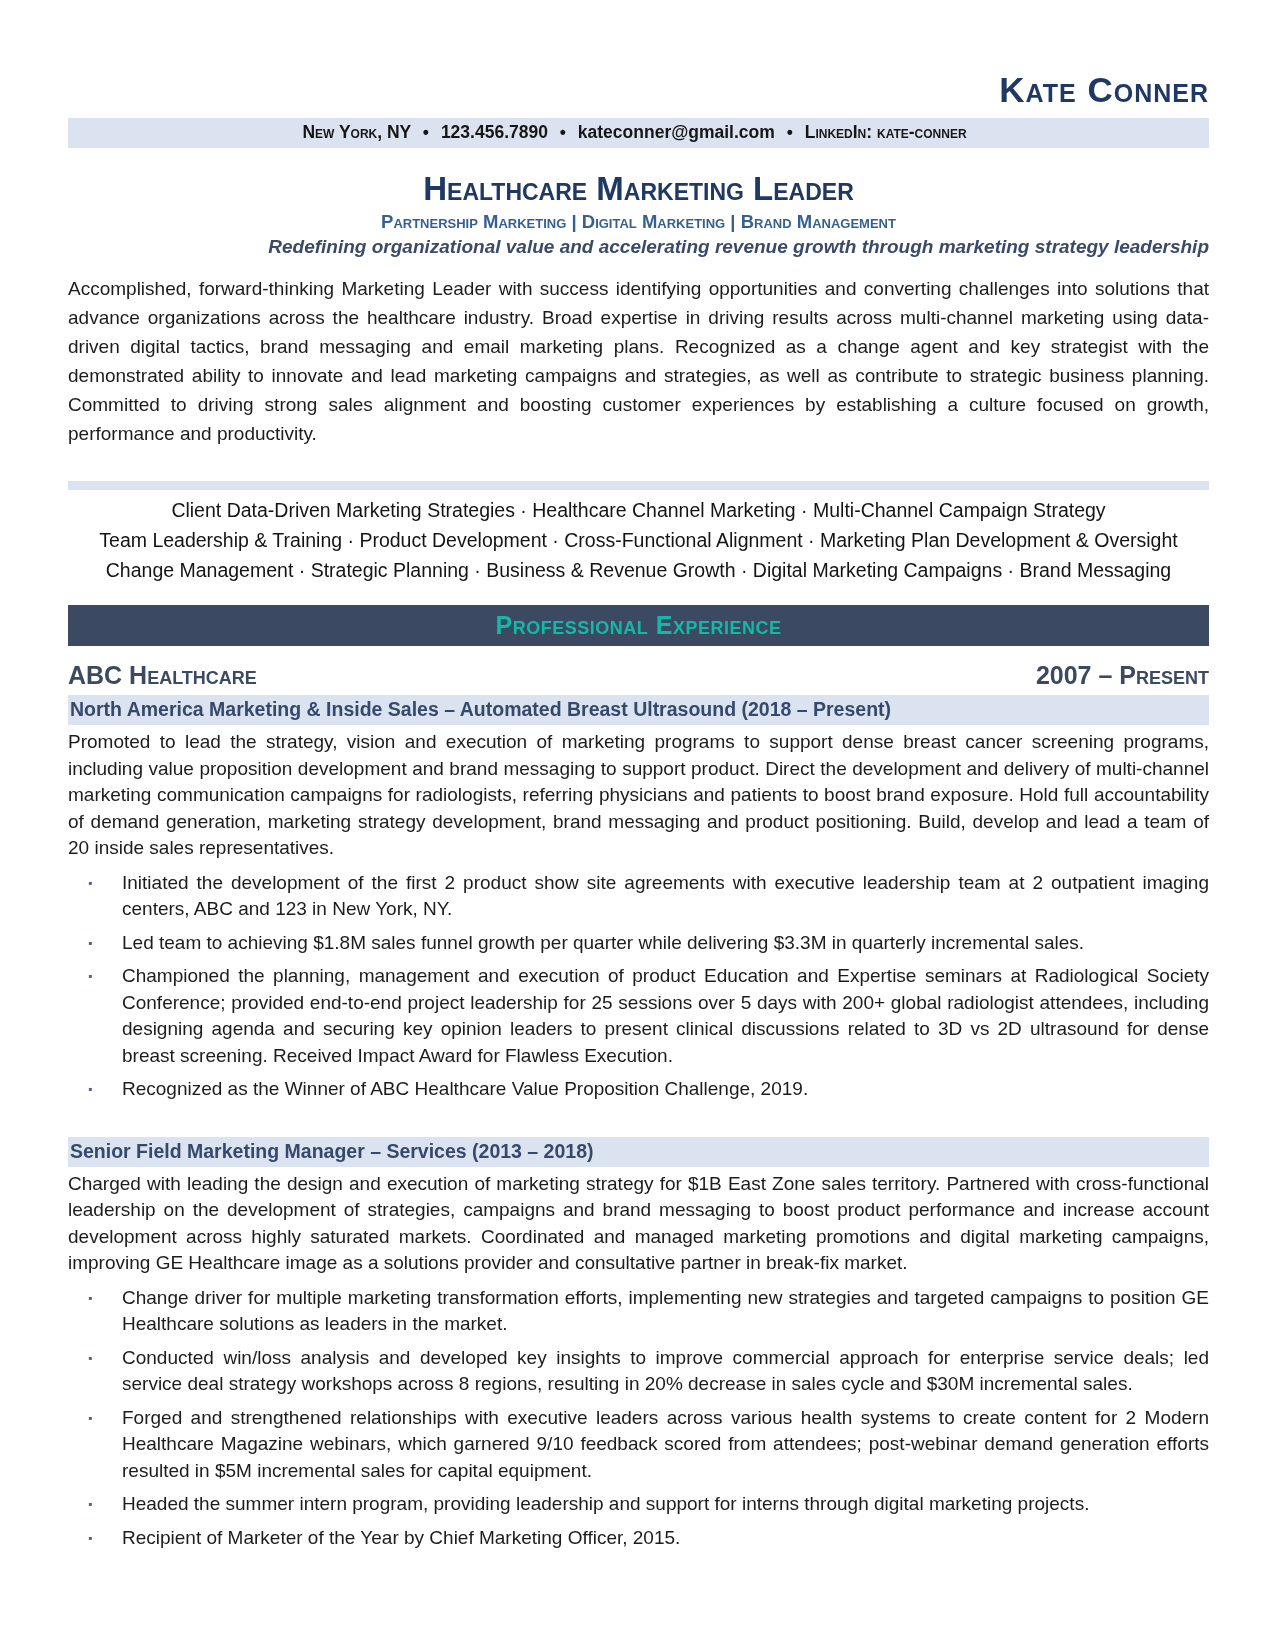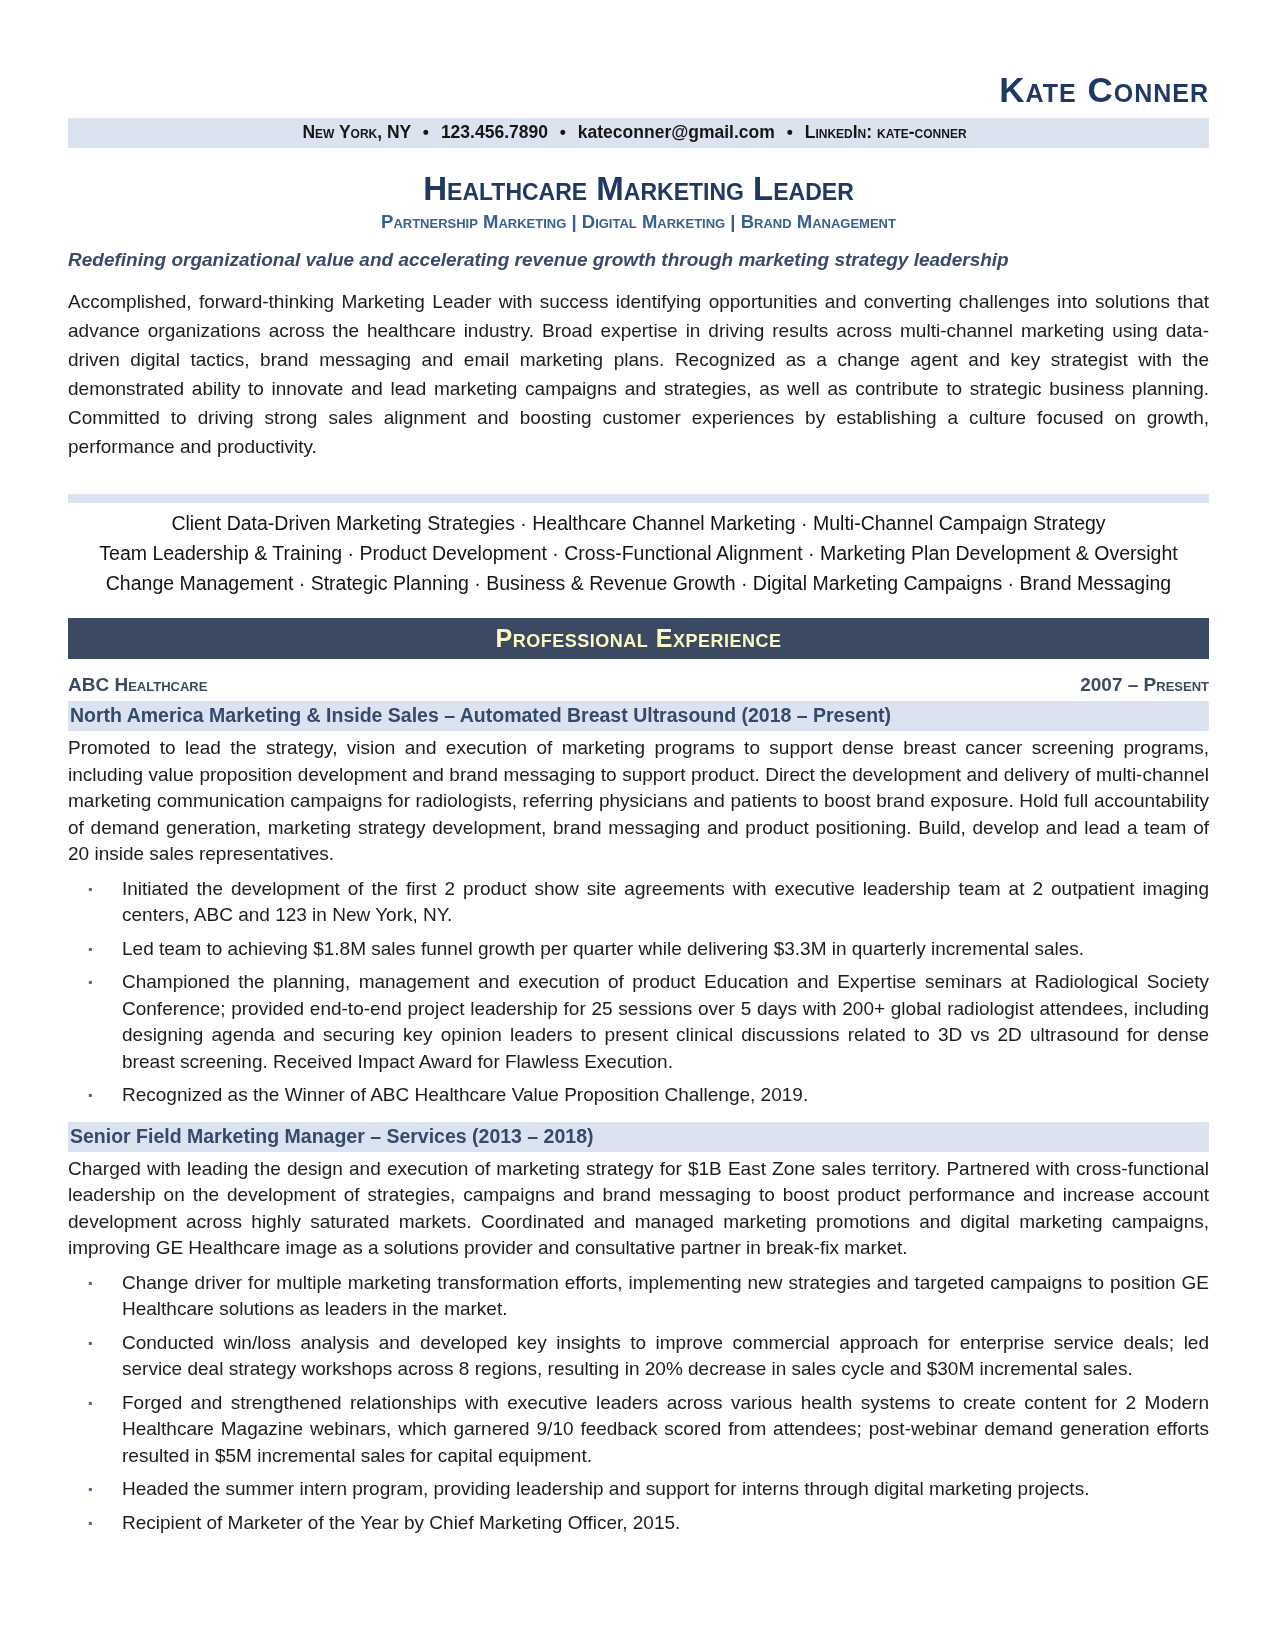--- a/index.html
+++ b/index.html
@@ -28,51 +28,51 @@
 
   .headline {
     margin-top: 22px; text-align: center; font-size: 33px; font-weight: 700;
     color: #1F3864; font-variant: small-caps; line-height: 1.15;
   }
   .specialties {
     margin-top: 3px; text-align: center; font-size: 18.5px; font-weight: 700;
     color: #376092; font-variant: small-caps;
   }
   .tagline {
-    margin-top: 16px; text-align: left; font-size: 19px; font-weight: 700;
+    margin-top: 3px; text-align: right; font-size: 19px; font-weight: 700;
     font-style: italic; color: #3A4A67;
   }
 
   .summary { margin-top: 16px; font-size: 19px; line-height: 29px; text-align: justify; }
 
   .divider { margin-top: 33px; height: 9px; background: #DCE3F0; }
 
   .aoe-heading {
     margin-top: 8px; text-align: center; font-size: 23px; font-weight: 700;
     color: #3C4A60; font-variant: small-caps;
   }
   .aoe-line { text-align: center; font-size: 19.5px; line-height: 30px; color: #141414; }
   .aoe-lines { margin-top: 5px; }
 
   .banner {
-    margin-top: 20px; height: 41px; background: #3B4A62; color: #fef9c3;
+    margin-top: 20px; height: 41px; background: #3B4A62; color: #14b8a6;
     text-align: center; font-size: 25px; font-weight: 700;
     font-variant: small-caps; line-height: 40px; letter-spacing: 0.5px;
   }
 
   .company-row {
     margin-top: 15px; display: flex; justify-content: space-between; align-items: baseline;
-    font-weight: 700; color: #3C4A60; font-size: 19px; font-variant: small-caps;
+    font-weight: 700; color: #3C4A60; font-size: 25px; font-variant: small-caps;
   }
 
   .role-title {
     margin-top: 5px; background: #DCE3F0; color: #35496B; font-weight: 700;
     font-size: 19.5px; padding: 3px 6px 4px 2px;
   }
-  .role2 .role-title { margin-top: 13px; }
+  .role2 .role-title { margin-top: 34px; }
   .role-desc { margin-top: 4px; font-size: 19px; line-height: 26.5px; text-align: justify; }
 
   .bullets { list-style: none; margin-top: 8px; }
   .bullets li { display: flex; margin-bottom: 7px; }
   .bullet-marker {
     flex: 0 0 34px; margin-left: 20px; color: #4A6490;
     font-size: 12px; line-height: 26px;
   }
   .bullet-text { flex: 1; font-size: 19px; line-height: 26.5px; text-align: justify; }
 </style>

